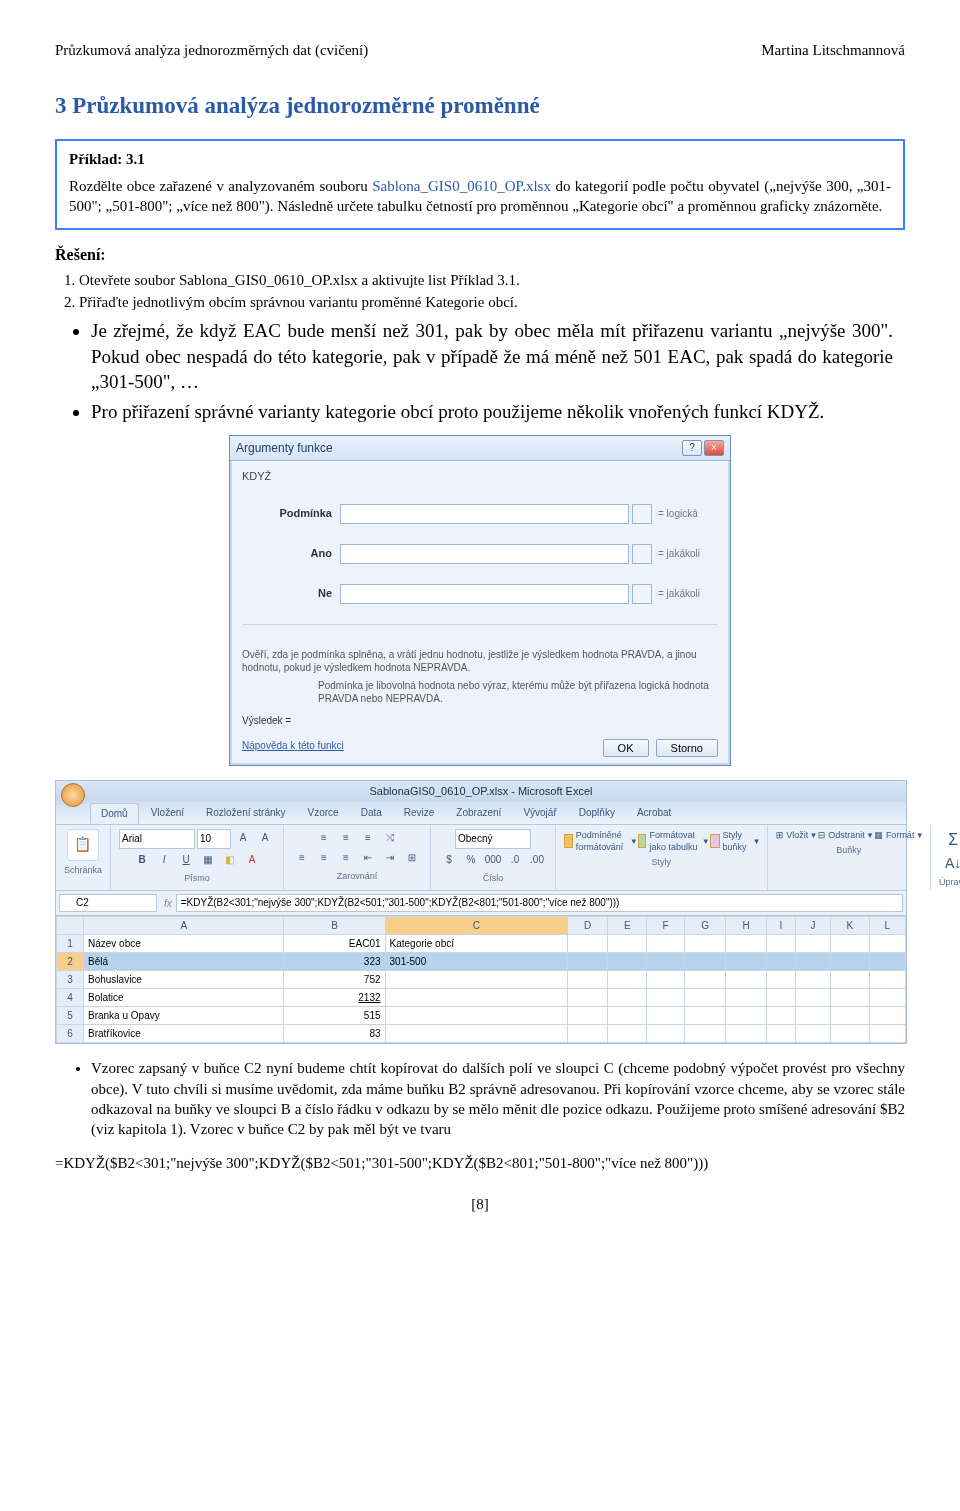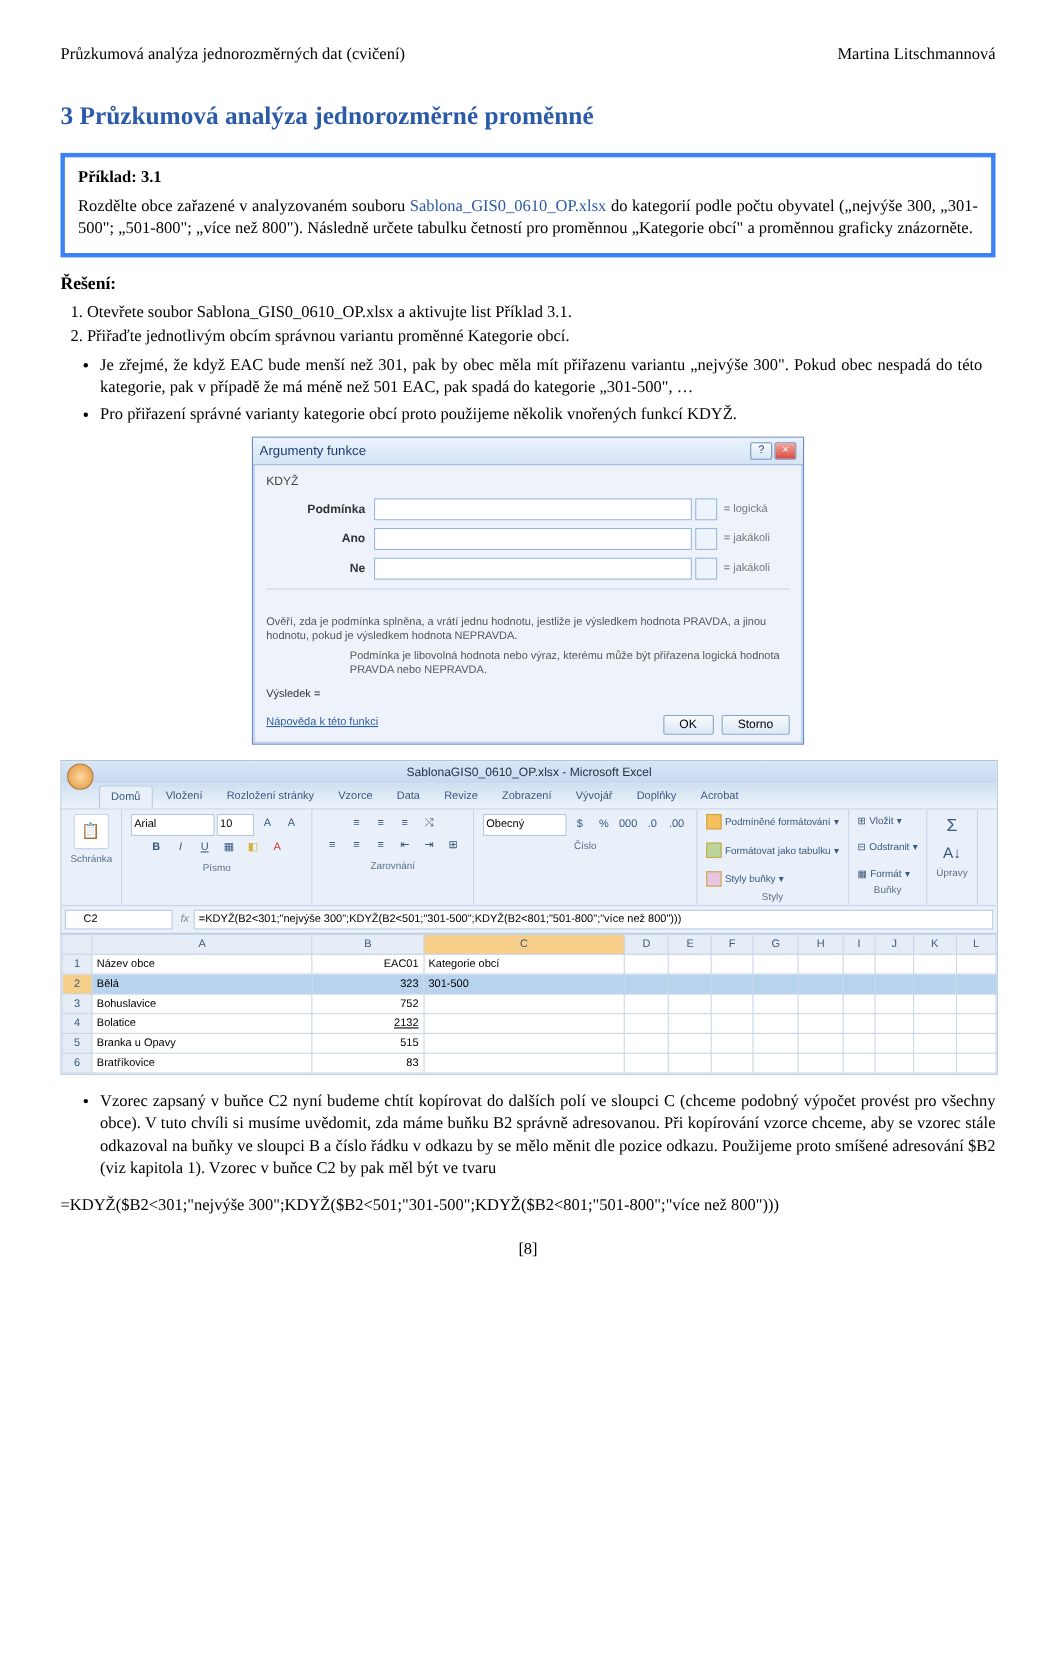--- a/index.html
+++ b/index.html
@@ -20,34 +20,34 @@
     margin-bottom: 30px;
     align-items: flex-end;
   }
   h1 {
     color: #2a5aa8;
     font-weight: bold;
     font-size: 23px;
     margin: 20px 0 18px 0;
   }
   .box {
-    border: 4px solid #3b82f6;
+    border: 2px solid #3b82f6;
     padding: 8px 12px 12px 12px;
     margin-bottom: 14px;
   }
   .box .label {
     font-weight: bold;
     font-size: 15px;
   }
   .box p { margin: 6px 0 0 0; text-align: justify; font-size: 15px; }
   .link-text { color: #2a5aa8; }
   .reseni { font-weight: bold; margin: 12px 0 4px 0; }
   ol.steps { margin: 0 0 6px 0; padding-left: 24px; font-size: 15px; text-align: justify; }
   ol.steps li { margin-bottom: 2px; }
-  ul.bullets { list-style: disc; margin: 0 12px 10px 0; padding-left: 36px; font-size: 15px; text-align: justify; }
+  ul.bullets { list-style: disc; margin: 0 12px 10px 0; padding-left: 36px; font-size: 19px; text-align: justify; }
   ul.bullets li { margin-bottom: 4px; }
 
   
   .dialog-wrap { display: flex; justify-content: center; margin: 4px 0 14px 0; }
   .dialog {
     width: 500px;
     font-family: "Segoe UI", Tahoma, sans-serif;
     font-size: 11px;
     color: #333;
     border: 1px solid #6b8abf;
@@ -71,21 +71,21 @@
     border: 1px solid #7a95bb;
     background: linear-gradient(#f8fbfe,#d8e6f5);
     border-radius: 2px;
     text-align: center;
     line-height: 13px;
     font-size: 10px;
   }
   .winbtn .close { background: linear-gradient(#f4a9a1,#d94b3d); color:#fff; }
   .dialog .body { padding: 8px 12px; }
   .dialog .fn { font-size: 11px; color: #444; margin-bottom: 4px; }
-  .dialog .fieldrow { display: flex; align-items: center; margin: 7px 0; }
+  .dialog .fieldrow { display: flex; align-items: center; margin: 20px 0; }
   .dialog .fieldrow .lbl { width: 90px; text-align: right; padding-right: 8px; font-weight: bold; }
   .dialog .fieldrow input {
     flex: 1; height: 16px; border: 1px solid #9bb7dc; background: #fff; font-size: 11px;
   }
   .dialog .ref { width: 18px; height: 18px; border: 1px solid #9bb7dc; background: #eef4fb; margin-left: 3px; }
   .dialog .eq { color: #777; margin-left: 6px; font-size: 10px; width: 60px; }
   .dialog .help { color: #555; font-size: 10px; margin-top: 8px; border-top: 1px solid #ccd6e6; padding-top: 23px; }
   .dialog .help .indent { margin-left: 76px; margin-top: 4px; }
   .dialog .result { font-size: 10px; margin-top: 8px; }
   .dialog .footer {
@@ -153,21 +153,21 @@
     display:flex; align-items:center; justify-content:center; font-size:14px; color:#b4833b;
   }
   .excel select, .excel input.small {
     font-size:10px; height:16px; border:1px solid #b5c8de; background:#fff;
   }
   .excel .tb { display:flex; gap:2px; }
   .excel .tb span {
     display:inline-block; width:18px; height:16px; border:1px solid transparent;
     text-align:center; line-height:16px; color:#3a587f; border-radius:2px;
   }
-  .excel .fmtcol { display:flex; flex-direction:column; gap:12px; font-size:9px; color:#3a587f; }
+  .excel .fmtcol { display:flex; flex-direction:row; gap:2px; font-size:9px; color:#3a587f; }
   .excel .fmtcol .row { display:flex; align-items:center; gap:3px; }
   .excel .swatch { width:12px; height:12px; background:#f6c05e; border:1px solid #caa648; }
   .excel .namebox {
     display:flex; border-bottom:1px solid #b5c8de; background:#e9f0f9;
     align-items:center;
   }
   .excel .namebox .nb {
     width:80px; border:1px solid #b5c8de; background:#fff; height:16px;
     margin:3px; font-size:10px; padding-left:16px; line-height:16px;
   }
@@ -323,21 +323,21 @@
           <span>≡</span>
           <span>≡</span>
           <span>⇤</span>
           <span>⇥</span>
           <span>⊞</span>
         </div>
       </div>
       <div class="g-label">Zarovnání</div>
     </div>
     <div class="group">
-      <div class="g-body" style="flex-direction:row; gap:2px;">
+      <div class="g-body" style="flex-direction:column; gap:2px;">
         <input class="small" style="width: 70px;" value="Obecný">
         <div class="tb">
           <span>$</span>
           <span>%</span>
           <span>000</span>
           <span>.0</span>
           <span>.00</span>
         </div>
       </div>
       <div class="g-label">Číslo</div>

